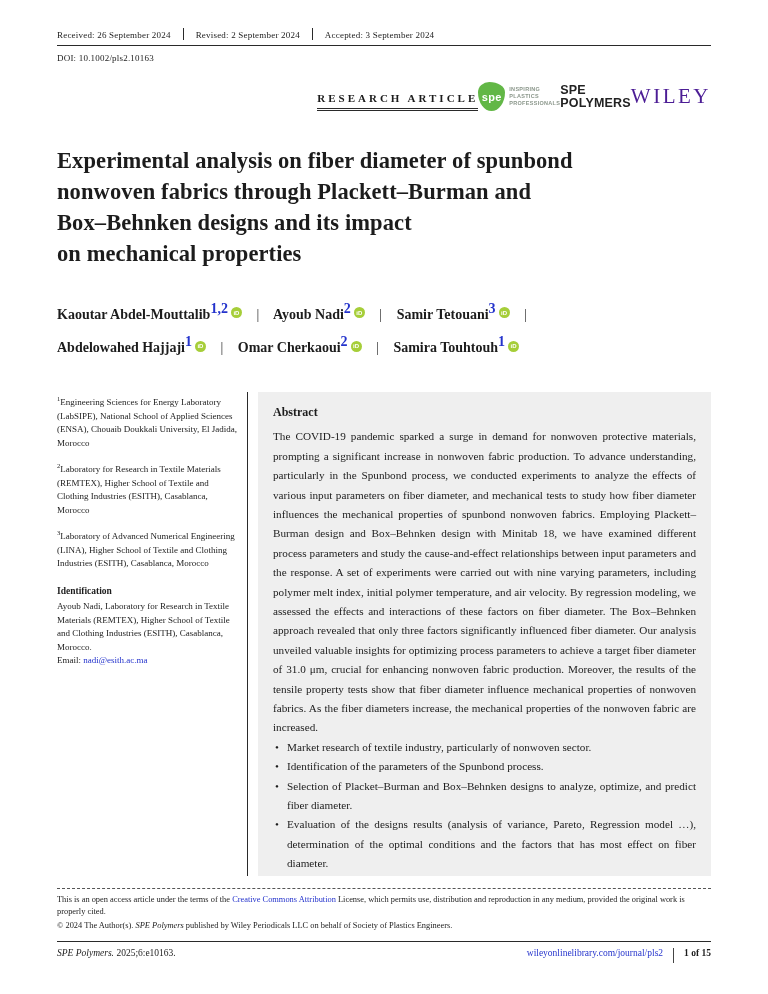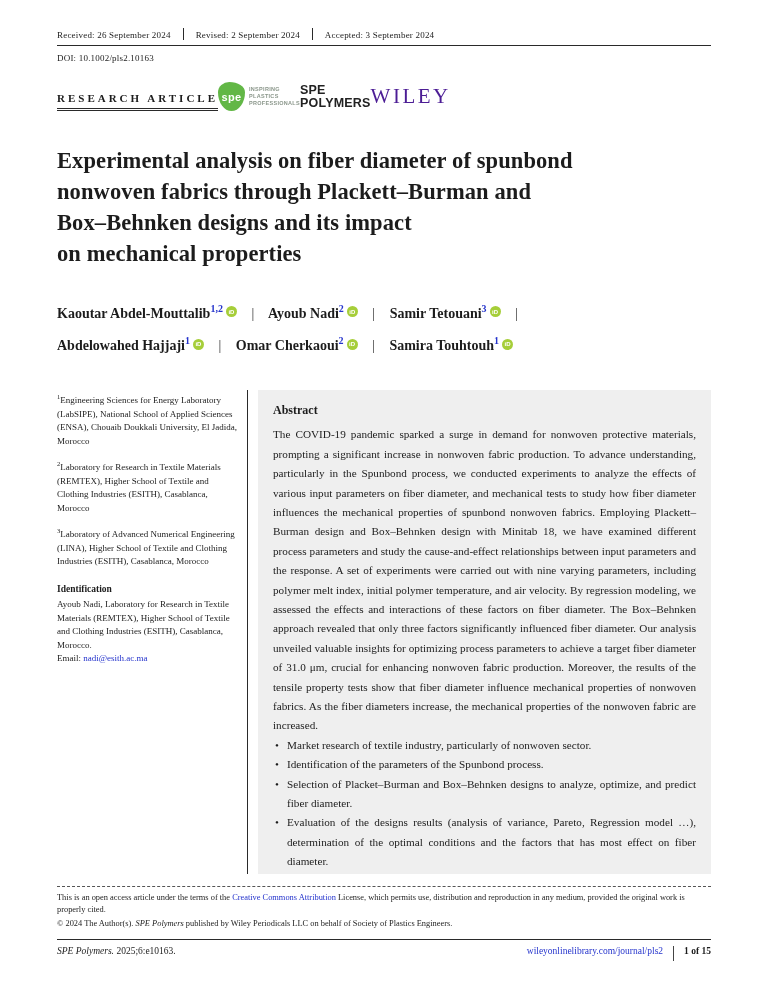--- a/index.html
+++ b/index.html
@@ -18,21 +18,21 @@
     border-bottom: 1px solid #2a2a2a;
     font-size: 9px; letter-spacing: 0.2px;
     padding-bottom: 5px;
   }
   .meta-item { padding: 2px 12px 0 12px; }
   .meta-item:first-child { padding-left: 0; }
   .meta-divider { width: 1px; background: #2a2a2a; }
   .doi-row { font-size: 9px; margin-top: 7px; letter-spacing: 0.2px; }
 
   
-  .header-row { display: flex; justify-content: flex-start; align-items: flex-end; margin-top: 14px; height: 34px; }
+  .header-row { display: flex; justify-content: flex-end; align-items: flex-end; margin-top: 14px; height: 34px; }
   .article-type {
     font-weight: bold; font-size: 11px; letter-spacing: 3px;
     border-bottom: 3px double #2a2a2a; padding-bottom: 4px;
     align-self: flex-end;
   }
   .logos { display: flex; align-items: center; }
   .spe-logo { display: flex; align-items: center; gap: 4px; }
   .spe-blob {
     width: 27px; height: 29px; background: #62b746;
     border-radius: 42% 58% 50% 50% / 35% 35% 65% 65%;
@@ -57,21 +57,21 @@
     font-size: 21px; letter-spacing: 2.5px; color: #4c1d95;
   }
 
   
   .title { margin-top: 34px; font-size: 22.5px; line-height: 31px; font-weight: bold; letter-spacing: 0.1px; }
 
   
   .authors { margin-top: 26px; font-size: 14px; font-weight: bold; }
   .author-line { line-height: 28px; }
   .author-sep { font-weight: normal; margin: 0 11px; color: #333; }
-  .authors sup { color: #2433cc; font-size: 10px; font-weight: bold; }
+  .authors sup { color: #2433cc; font-size: 14px; font-weight: bold; }
   .orcid {
     display: inline-flex; align-items: center; justify-content: center;
     width: 11px; height: 11px; border-radius: 50%;
     background: #a6ce39; margin-left: 3px; transform: translateY(-4px);
   }
   .orcid span {
     color: #fff; font-family: "Liberation Sans", sans-serif;
     font-size: 6px; font-weight: bold; line-height: 1;
   }
 

